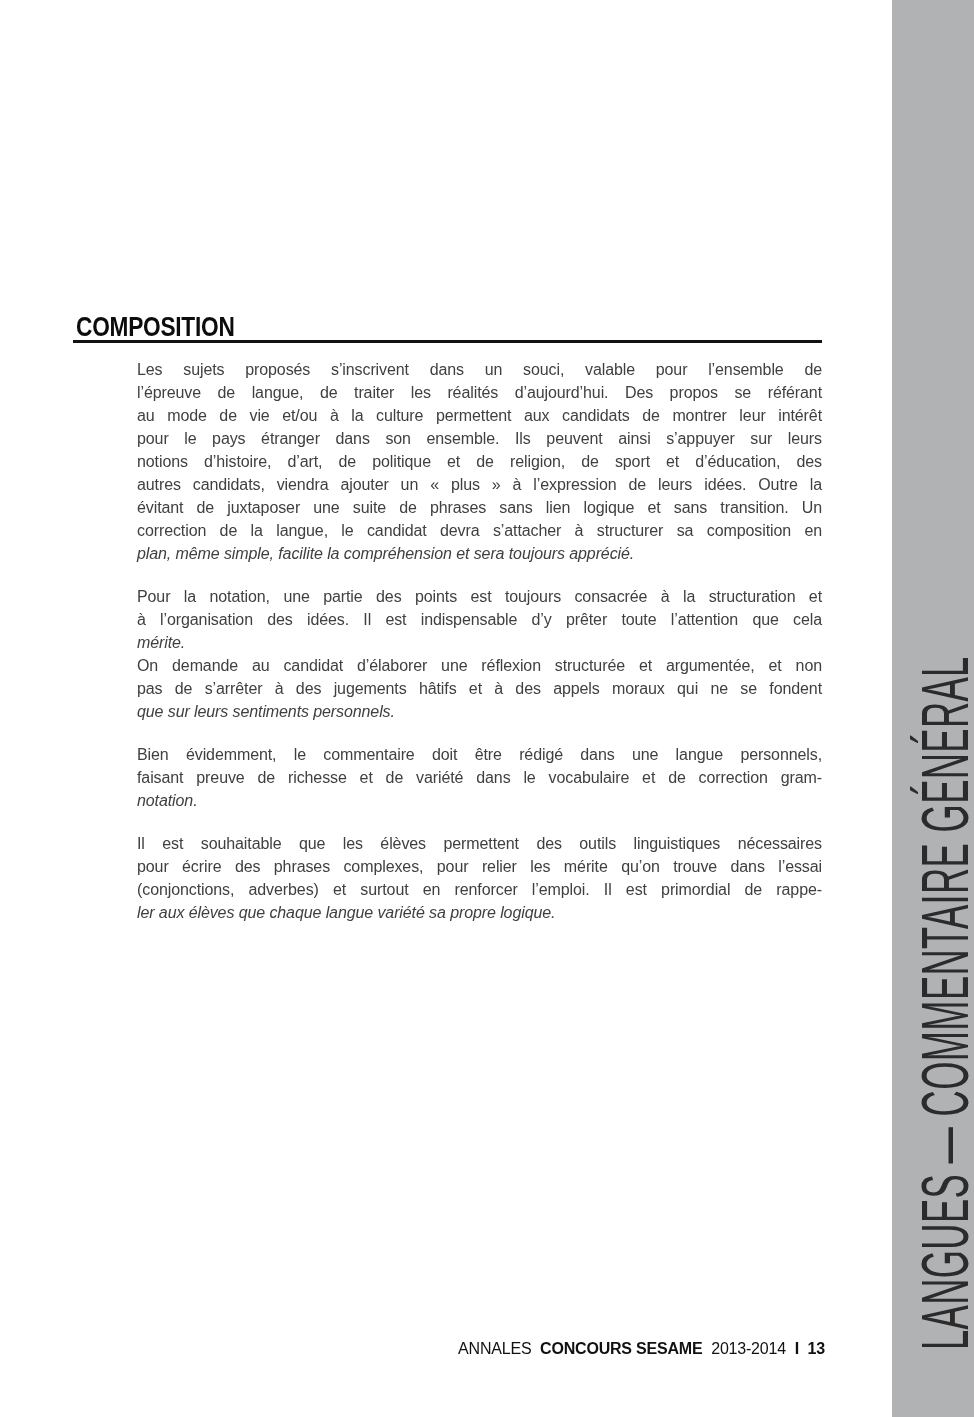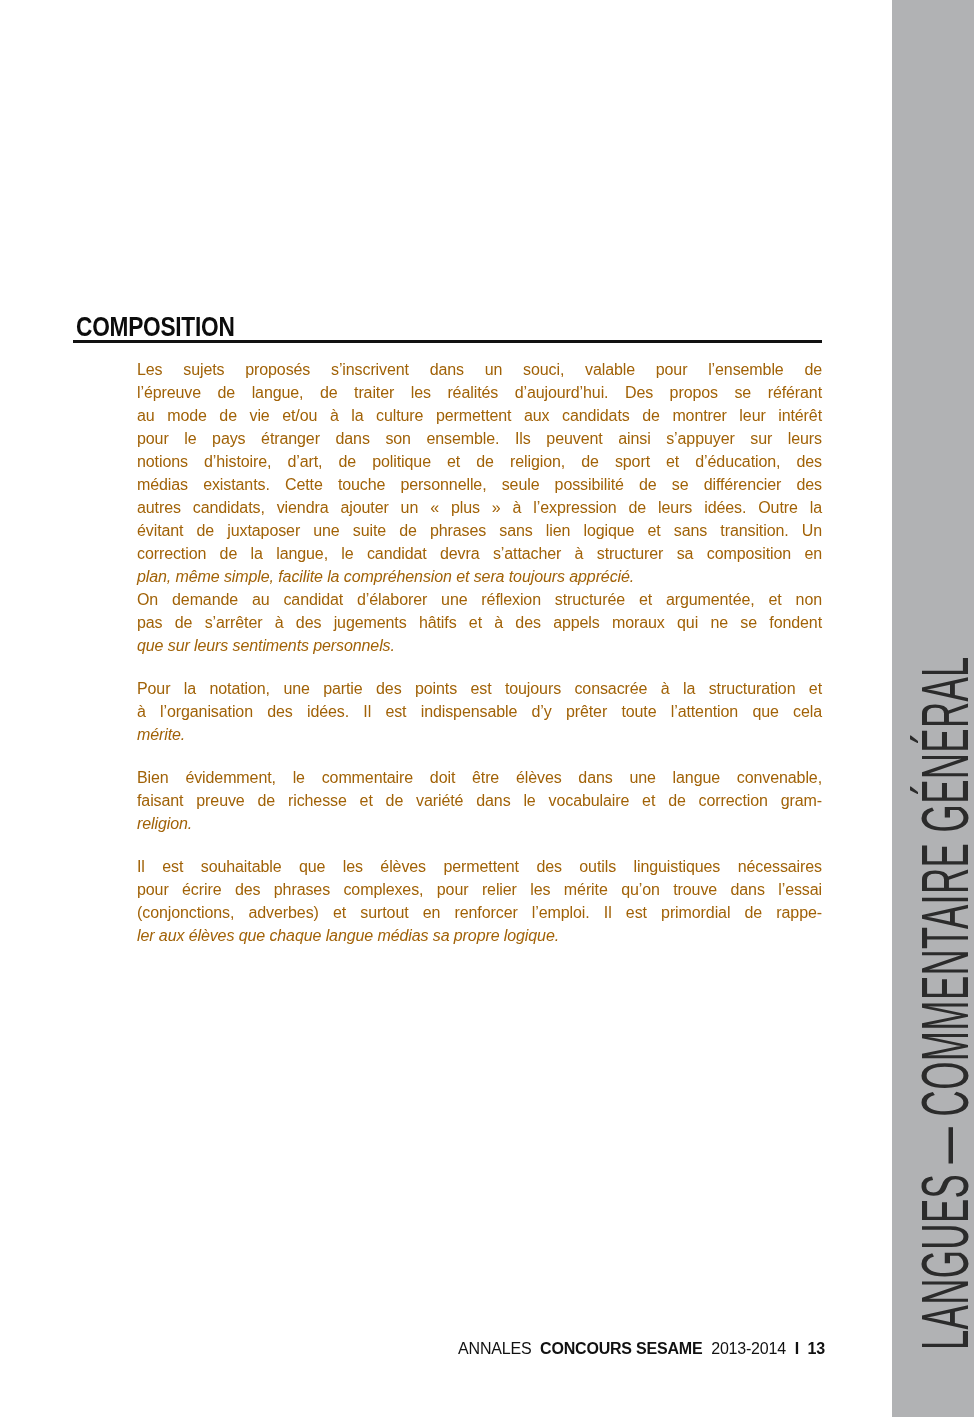--- a/index.html
+++ b/index.html
@@ -101,53 +101,52 @@
 <body>
 
 <div class="page">
 
   <div class="sidebar" style="background: rgb(177, 178, 180);"></div>
   <div class="sidebar-label">LANGUES — COMMENTAIRE GÉNÉRAL</div>
 
   <h1 class="doc-title">COMPOSITION</h1>
   <div class="title-rule" style="background: rgb(18, 18, 18);"></div>
 
-  <div class="content" id="paragraphs" style="color: #a16207;">
+  <div class="content" id="paragraphs" style="color: #404040;">
       <div class="para">
         <div class="line">Les sujets proposés s’inscrivent dans un souci, valable pour l’ensemble de</div>
         <div class="line">l’épreuve de langue, de traiter les réalités d’aujourd’hui. Des propos se référant</div>
         <div class="line">au mode de vie et/ou à la culture permettent aux candidats de montrer leur intérêt</div>
         <div class="line">pour le pays étranger dans son ensemble. Ils peuvent ainsi s’appuyer sur leurs</div>
         <div class="line">notions d’histoire, d’art, de politique et de religion, de sport et d’éducation, des</div>
-        <div class="line">médias existants. Cette touche personnelle, seule possibilité de se différencier des</div>
         <div class="line">autres candidats, viendra ajouter un « plus » à l’expression de leurs idées. Outre la</div>
         <div class="line">évitant de juxtaposer une suite de phrases sans lien logique et sans transition. Un</div>
         <div class="line">correction de la langue, le candidat devra s’attacher à structurer sa composition en</div>
         <div class="line">plan, même simple, facilite la compréhension et sera toujours apprécié.</div>
+      </div>
+      <div class="para">
+        <div class="line">Pour la notation, une partie des points est toujours consacrée à la structuration et</div>
+        <div class="line">à l’organisation des idées. Il est indispensable d’y prêter toute l’attention que cela</div>
+        <div class="line">mérite.</div>
       </div>
       <div class="para continuation">
         <div class="line">On demande au candidat d’élaborer une réflexion structurée et argumentée, et non</div>
         <div class="line">pas de s’arrêter à des jugements hâtifs et à des appels moraux qui ne se fondent</div>
         <div class="line">que sur leurs sentiments personnels.</div>
       </div>
       <div class="para">
-        <div class="line">Pour la notation, une partie des points est toujours consacrée à la structuration et</div>
-        <div class="line">à l’organisation des idées. Il est indispensable d’y prêter toute l’attention que cela</div>
-        <div class="line">mérite.</div>
-      </div>
-      <div class="para">
-        <div class="line">Bien évidemment, le commentaire doit être élèves dans une langue convenable,</div>
+        <div class="line">Bien évidemment, le commentaire doit être rédigé dans une langue personnels,</div>
         <div class="line">faisant preuve de richesse et de variété dans le vocabulaire et de correction gram-</div>
-        <div class="line">religion.</div>
+        <div class="line">notation.</div>
       </div>
       <div class="para">
         <div class="line">Il est souhaitable que les élèves permettent des outils linguistiques nécessaires</div>
         <div class="line">pour écrire des phrases complexes, pour relier les mérite qu’on trouve dans l’essai</div>
         <div class="line">(conjonctions, adverbes) et surtout en renforcer l’emploi. Il est primordial de rappe-</div>
-        <div class="line">ler aux élèves que chaque langue médias sa propre logique.</div>
+        <div class="line">ler aux élèves que chaque langue variété sa propre logique.</div>
       </div>
     </div>
 
   <div class="footer">
     <span>ANNALES</span>
     <span class="bold">CONCOURS SESAME</span>
     <span>2013-2014</span>
     <span class="bold">I</span>
     <span class="bold">13</span>
   </div>

